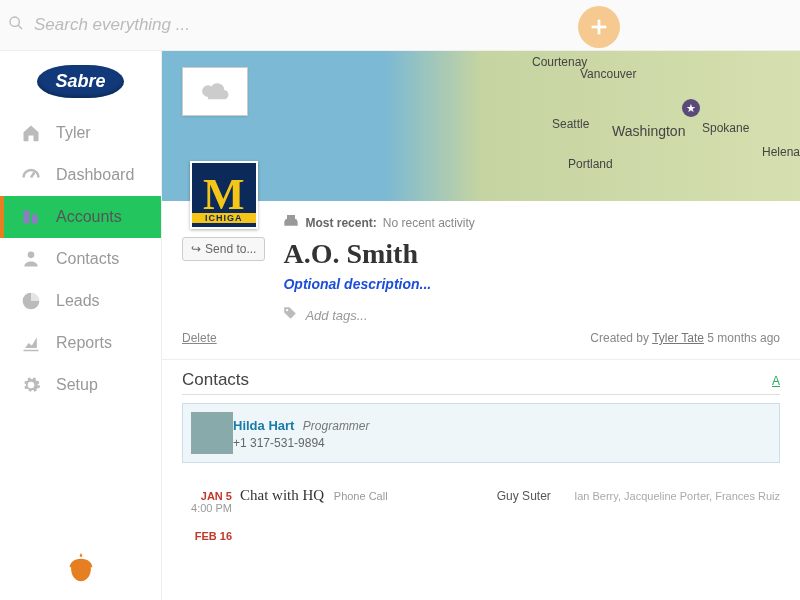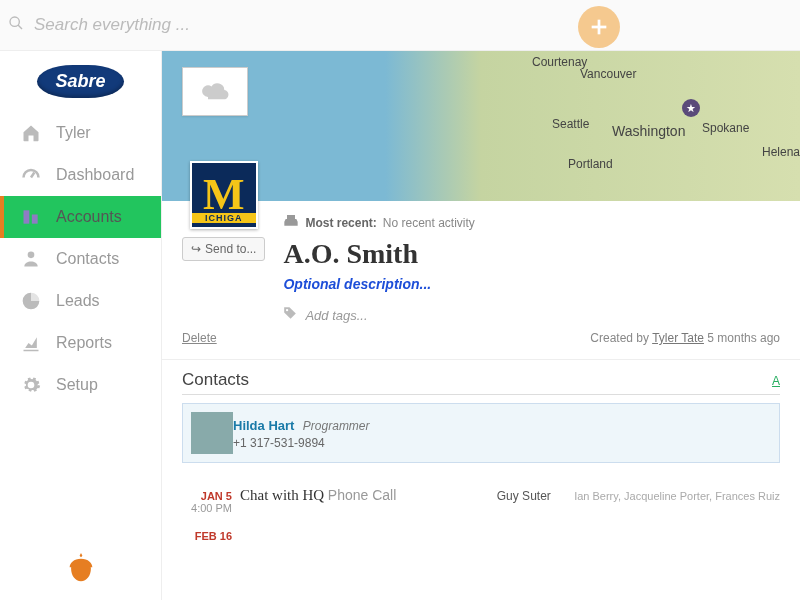--- a/index.html
+++ b/index.html
@@ -51,21 +51,21 @@
 .contact-card{border:1px solid #cde;background:#eef6fa;padding:8px;display:flex;margin-top:8px;align-items:center}
 .contact-card .thumb{width:42px;height:42px;background:#8aa}
 .contact-card .cname{color:#1a7aa8;font-weight:bold;font-size:13px}
 .contact-card .crole{font-style:italic;color:#777;font-size:12px;margin-left:4px}
 .contact-card .cphone{color:#666;font-size:12px;margin-top:2px}
 .activity{display:flex;gap:8px;padding:8px 0;font-size:13px;align-items:baseline}
 .activity .date{width:50px;text-align:right}
 .activity .date .d{color:#c0392b;font-weight:bold;font-size:11px}
 .activity .date .t{color:#999;font-size:11px}
 .activity .title{color:#333;font-family:Georgia,serif;font-size:15px}
-.activity .type{color:#999;font-size:14px;}
+.activity .type{color:#999;font-size:11px;margin-left:6px}
 .activity .people{margin-left:auto;font-size:12px;color:#555}
 .activity .people .extra{color:#aaa;font-size:11px;margin-left:20px}
 </style>
 </head>
 <body>
 
 <div class="topbar">
   <span class="search-icon">
     <svg width="16" height="16" viewBox="0 0 24 24" fill="none" stroke="currentColor" stroke-width="2">
         <circle cx="10" cy="10" r="7"></circle>

